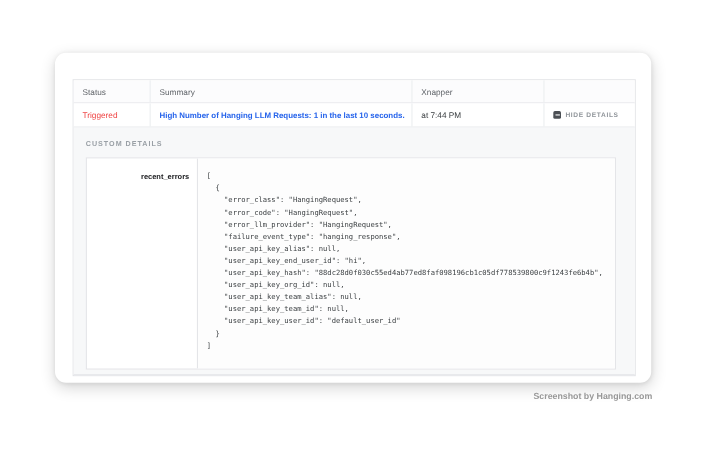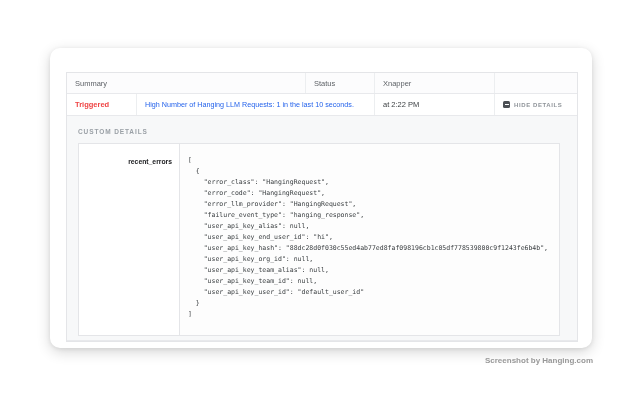--- a/index.html
+++ b/index.html
@@ -43,22 +43,22 @@
     align-items: center;
     padding-left: 8px;
     overflow: hidden;
     white-space: nowrap;
   }
   .cell + .cell { border-left: 1px solid #eceef0; }
   .col-status  { width: 69px; }
   .col-summary { width: 238px; }
   .col-created { width: 120px; }
   .col-actions { width: 85px; flex: 1; }
-  .status-text { color: #ef4444; font-size: 7.5px; font-weight: 700; text-align: center; }
-  .summary-link { color: #2563eb; font-size: 7.2px; font-weight: 400; text-decoration: none; cursor: pointer; }
+  .status-text { color: #ef4444; font-size: 7.5px; font-weight: 400; text-align: center; }
+  .summary-link { color: #2563eb; font-size: 7.2px; font-weight: 700; text-decoration: none; cursor: pointer; }
   .created-text { color: #3c4043; font-size: 7.5px; font-weight: 500; }
   .hide-details-btn {
     display: flex; align-items: center; gap: 4px;
     background: none; border: none; cursor: pointer;
     font-family: "Liberation Sans", sans-serif;
     font-size: 6px; letter-spacing: 0.6px;
     color: #8f9499; font-weight: 600;
     padding: 0;
   }
   .minus-square {
@@ -131,35 +131,35 @@
   }
 </style>
 </head>
 <body>
 
 <div class="card">
 
   <div class="table-wrap">
 
     <div class="thead">
+      <div class="cell col-status">Status</div>
       <div class="cell col-summary">Summary</div>
-      <div class="cell col-status">Status</div>
       <div class="cell col-created">Xnapper</div>
       <div class="cell col-actions"></div>
     </div>
 
     <div class="trow">
       <div class="cell col-status">
         <span class="status-text">Triggered</span>
       </div>
       <div class="cell col-summary">
         <a class="summary-link">High Number of Hanging LLM Requests: 1 in the last 10 seconds.</a>
       </div>
       <div class="cell col-created">
-        <span class="created-text">at 2:22 PM</span>
+        <span class="created-text">at 7:44 PM</span>
       </div>
       <div class="cell col-actions">
         <button class="hide-details-btn">
           <span class="minus-square"></span>
           <span>HIDE DETAILS</span>
         </button>
       </div>
     </div>
 
     <div class="details-panel">

